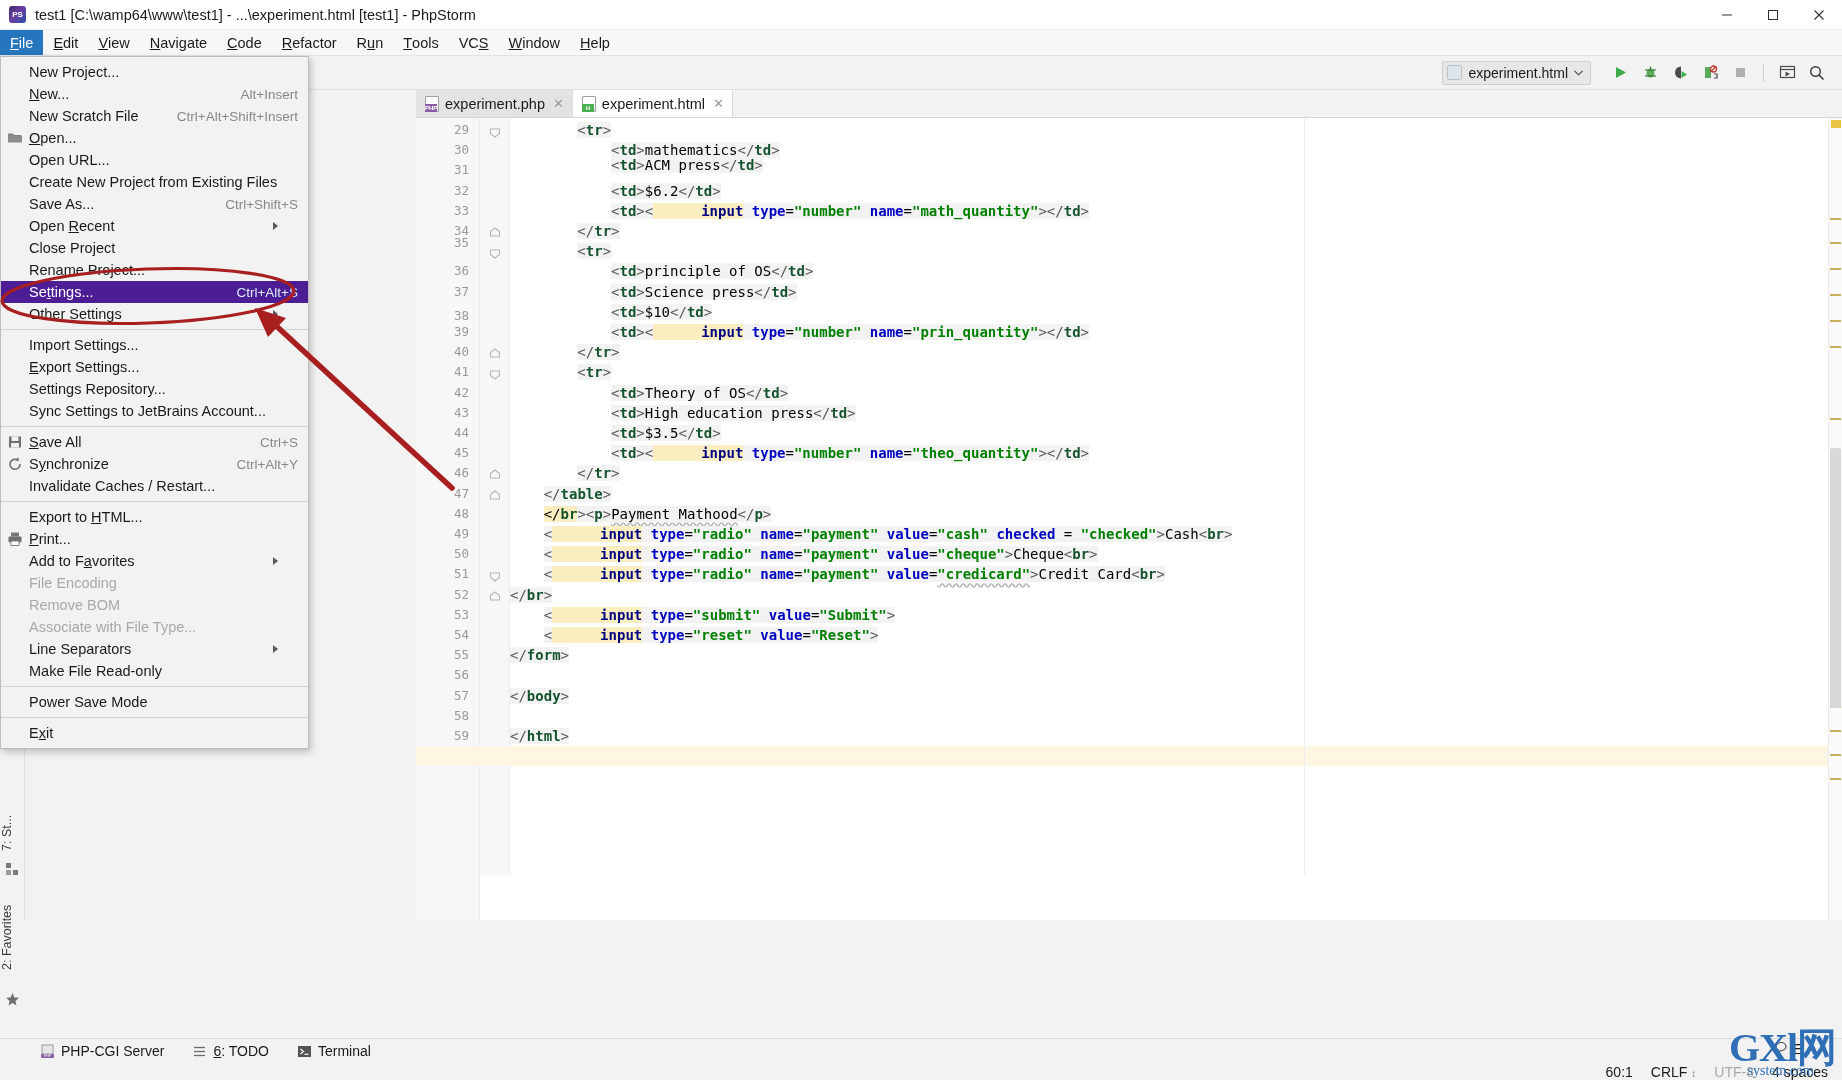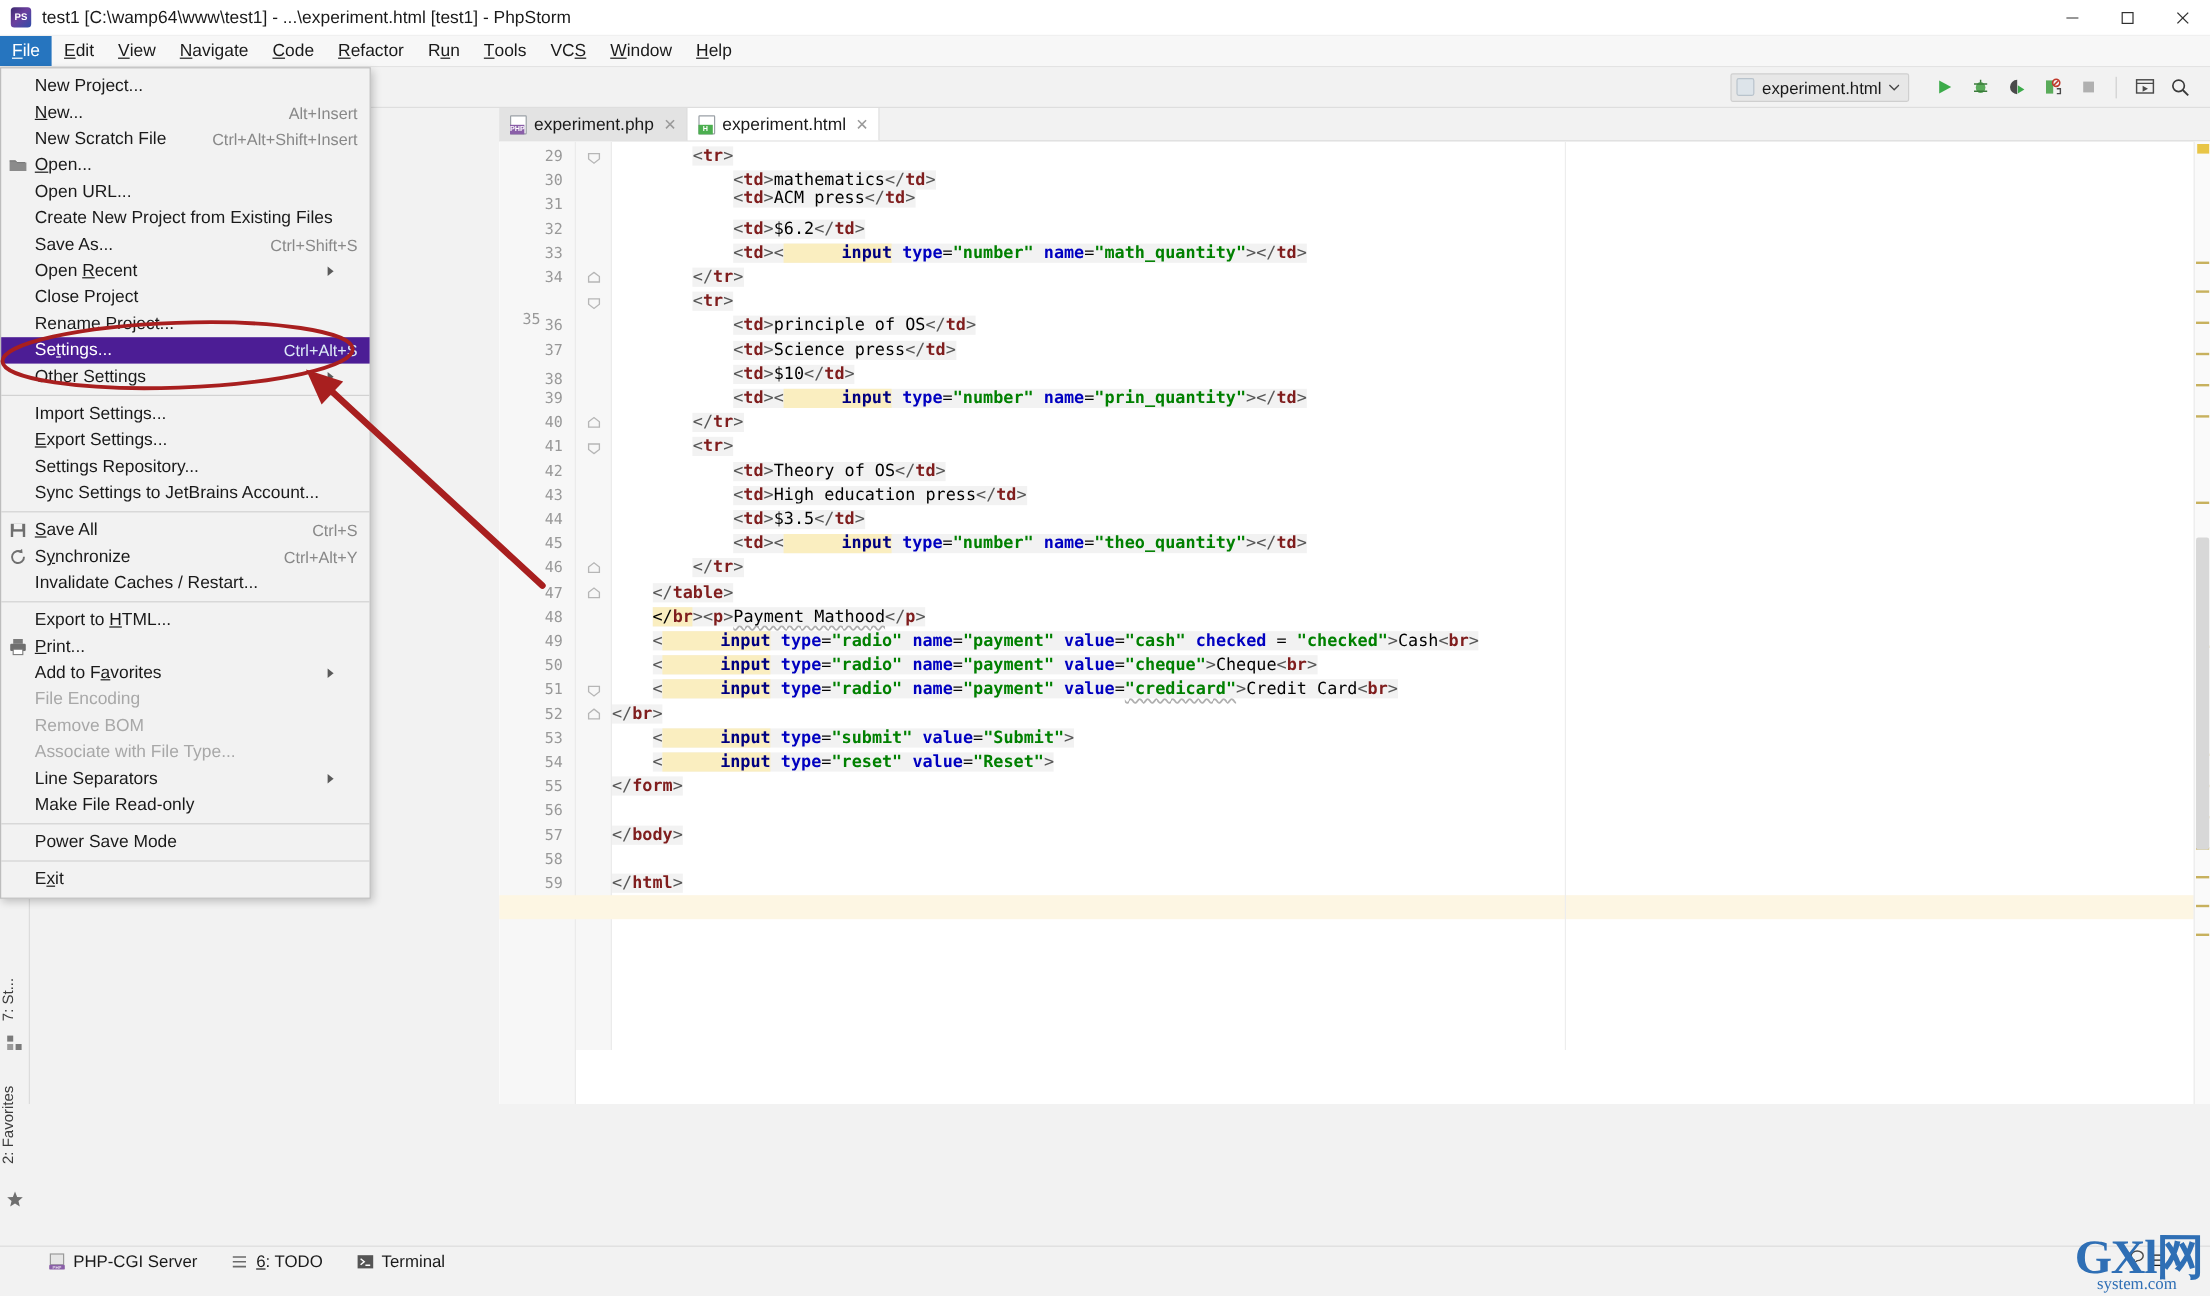--- a/index.html
+++ b/index.html
@@ -133,21 +133,21 @@
   .ln {
     position: absolute; right: 10px; width: 52px; text-align: right;
     font-family: "DejaVu Sans Mono", monospace; font-size: 12.5px; color: #999999;
     height: 20.2px; line-height: 20.2px;
   }
   .codeline {
     position: absolute; left: 0; height: 20.2px; line-height: 20.2px;
     font-family: "DejaVu Sans Mono", monospace; font-size: 14px;
     white-space: pre; color: #000000;
   }
-  .k-tag { color: #7f1d1d; font-weight: bold; }
+  .k-tag { color: #14532d; font-weight: bold; }
   .k-ang { color: #575757; }
   .k-txt { color: #000000; }
   .k-attr { color: #0000c0; font-weight: bold; }
   .k-val { color: #008000; font-weight: bold; }
   .k-inp { color: #000080; font-weight: bold; background: #faeec0; padding-left: 48px; }
   .hl-soft { background: #f2f2f2; }
   .k-slash { background: #faeec0; }
   .squig { text-decoration: underline wavy #b0b0b0; text-underline-offset: 3px; }
 
   .caret-line-marker {
@@ -374,21 +374,21 @@
       </div>
 
     <div class="ed-body">
       <div class="gutter">
           <div class="ln" style="top: 2px;">29</div>
           <div class="ln" style="top: 22.2px;">30</div>
           <div class="ln" style="top: 42.4px;">31</div>
           <div class="ln" style="top: 62.6px;">32</div>
           <div class="ln" style="top: 82.8px;">33</div>
           <div class="ln" style="top: 103px;">34</div>
-          <div class="ln" style="top: 138px; text-align: center;">35</div>
+          <div class="ln" style="top: 115px;">35</div>
           <div class="ln" style="top: 143.4px;">36</div>
           <div class="ln" style="top: 163.6px;">37</div>
           <div class="ln" style="top: 188px;">38</div>
           <div class="ln" style="top: 204px;">39</div>
           <div class="ln" style="top: 224.2px;">40</div>
           <div class="ln" style="top: 244.4px;">41</div>
           <div class="ln" style="top: 264.6px;">42</div>
           <div class="ln" style="top: 284.8px;">43</div>
           <div class="ln" style="top: 305px;">44</div>
           <div class="ln" style="top: 325.2px;">45</div>
@@ -525,20 +525,32 @@
           <svg width="15" height="15" viewBox="0 0 15 15">
             <rect x="1" y="2" width="13" height="11" fill="#555"></rect>
             <path d="M3.5 5 L6.5 7.5 L3.5 10" fill="none" stroke="#fff" stroke-width="1.2"></path>
             <line x1="7.5" y1="10.3" x2="11.5" y2="10.3" stroke="#fff" stroke-width="1.2"></line>
           </svg>
         </span>
         <span>Terminal</span>
       </div>
     </div>
 
+  <div class="statusbar-bottom">
+
+    <div class="sb-right">
+      <span class="sb-meta">60:1</span>
+      <span class="sb-meta">
+        <span>CRLF</span>
+        <span style="font-size:10px;color:#777;">↕</span>
+      </span>
+      <span class="sb-meta dim">UTF-8</span>
+      <span class="sb-meta">4 spaces</span>
+    </div>
+  </div>
 
   <div style="position:absolute;right:40px;top:1040px;display:flex;align-items:center;gap:5px;">
     <span>
       <svg width="14" height="14" viewBox="0 0 14 14">
           <path d="M2 6.5 A5 4 0 1 1 7 10.5 L4 12.5 L4.6 10.2 A5 4 0 0 1 2 6.5 Z" fill="none" stroke="#4a4a4a" stroke-width="1.2"></path>
         </svg>
     </span>
     <span class="sb-meta">E</span>
   </div>
 

